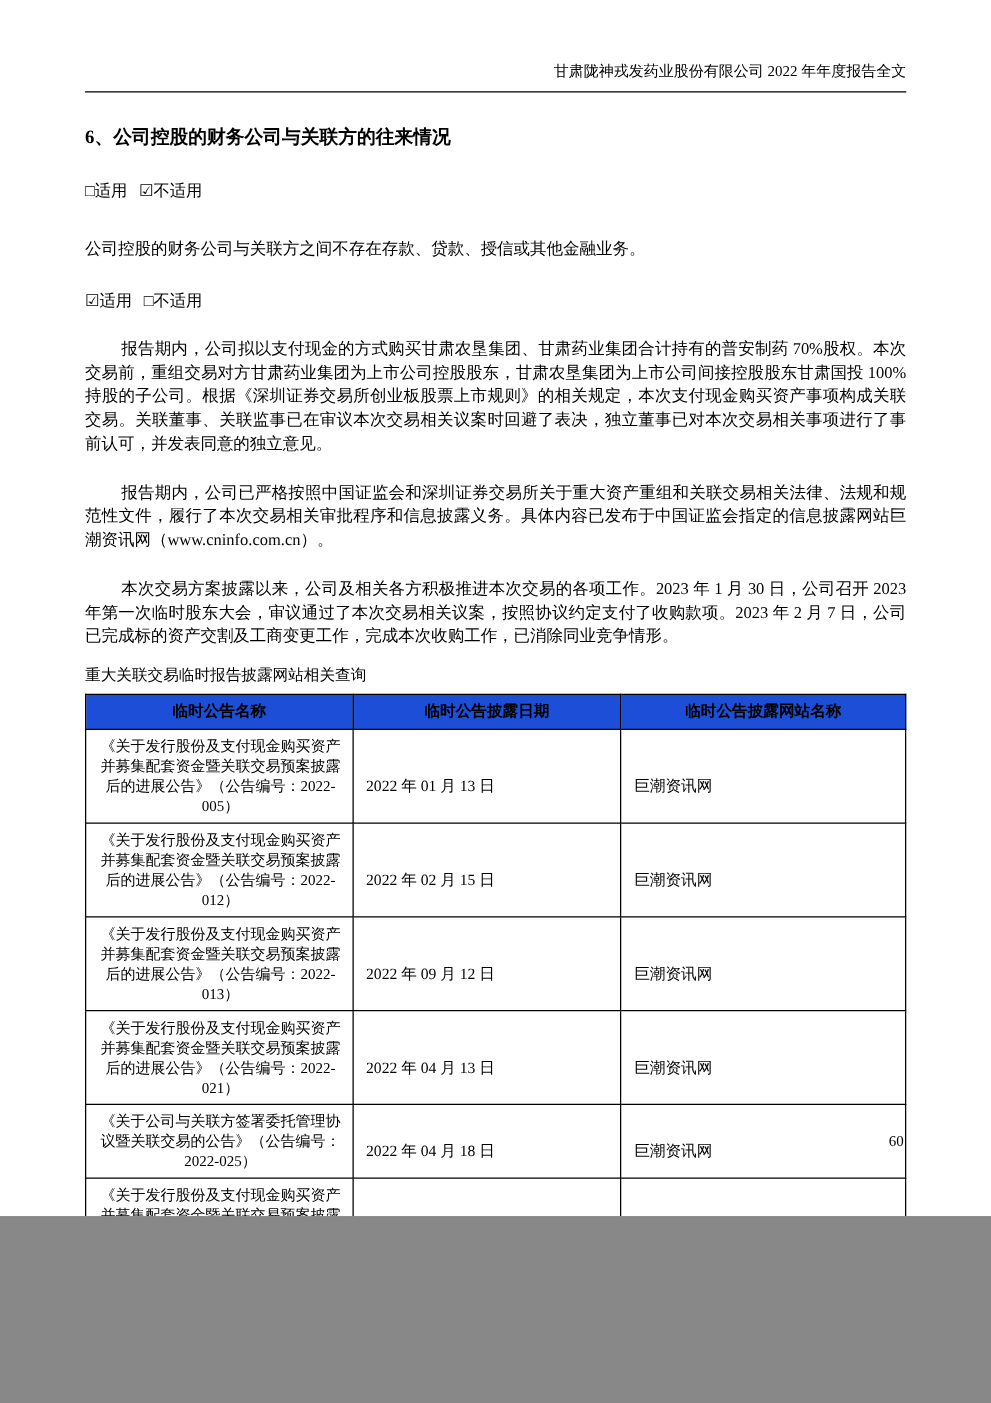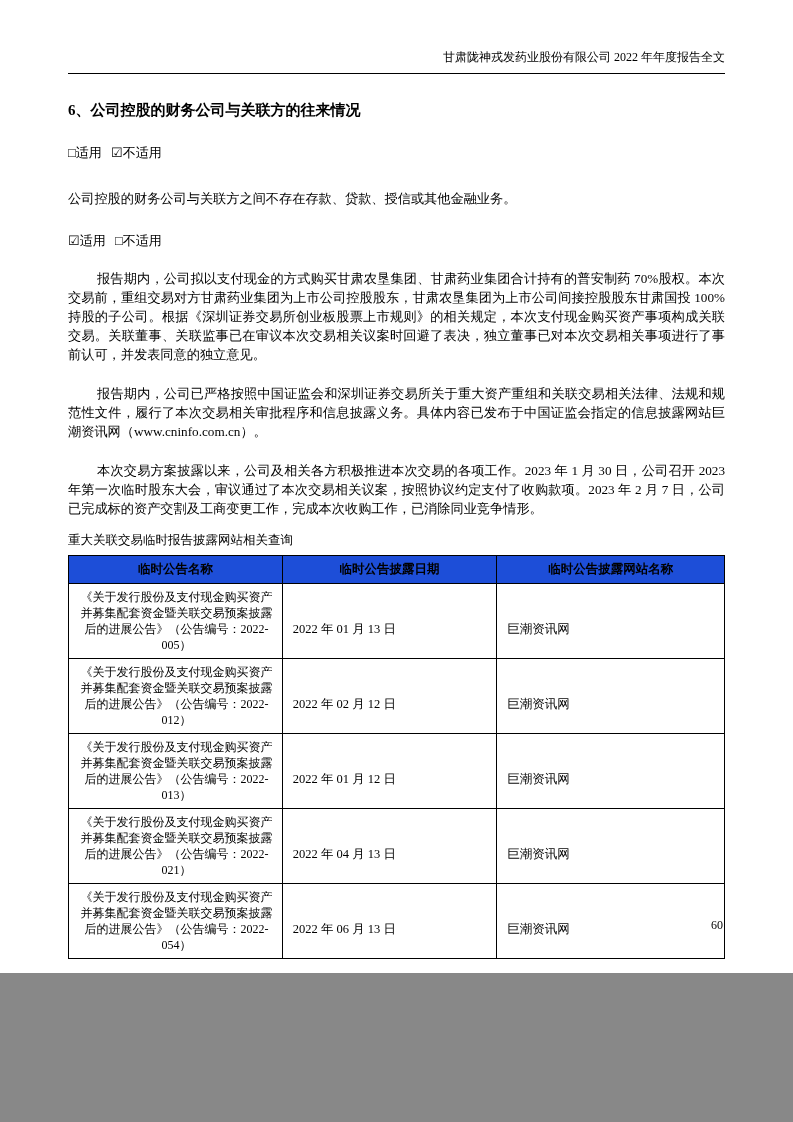--- a/index.html
+++ b/index.html
@@ -76,21 +76,21 @@
     vertical-align: middle;
   }
   td.cell-date, td.cell-site {
     font-size: 12.5px;
     padding: 21px 4px 4px 10px;
     vertical-align: middle;
   }
   .page-number {
     position: absolute;
     right: 70px;
-    bottom: 40px;
+    bottom: 52px;
     font-size: 12px;
   }
 </style>
 </head>
 <body>
 
 <div class="page">
 
   <div class="doc-header">
     <span>甘肃陇神戎发药业股份有限公司 2022 年年度报告全文</span>
@@ -126,31 +126,36 @@
       </tr>
     </thead>
     <tbody>
         <tr>
           <td class="cell-name">《关于发行股份及支付现金购买资产并募集配套资金暨关联交易预案披露后的进展公告》（公告编号：2022-005）</td>
           <td class="cell-date">2022 年 01 月 13 日</td>
           <td class="cell-site">巨潮资讯网</td>
         </tr>
         <tr>
           <td class="cell-name">《关于发行股份及支付现金购买资产并募集配套资金暨关联交易预案披露后的进展公告》（公告编号：2022-012）</td>
-          <td class="cell-date">2022 年 02 月 12 日</td>
+          <td class="cell-date">2022 年 02 月 15 日</td>
           <td class="cell-site">巨潮资讯网</td>
         </tr>
         <tr>
           <td class="cell-name">《关于发行股份及支付现金购买资产并募集配套资金暨关联交易预案披露后的进展公告》（公告编号：2022-013）</td>
-          <td class="cell-date">2022 年 01 月 12 日</td>
+          <td class="cell-date">2022 年 09 月 12 日</td>
           <td class="cell-site">巨潮资讯网</td>
         </tr>
         <tr>
           <td class="cell-name">《关于发行股份及支付现金购买资产并募集配套资金暨关联交易预案披露后的进展公告》（公告编号：2022-021）</td>
           <td class="cell-date">2022 年 04 月 13 日</td>
+          <td class="cell-site">巨潮资讯网</td>
+        </tr>
+        <tr>
+          <td class="cell-name">《关于公司与关联方签署委托管理协议暨关联交易的公告》（公告编号：2022-025）</td>
+          <td class="cell-date">2022 年 04 月 18 日</td>
           <td class="cell-site">巨潮资讯网</td>
         </tr>
         <tr>
           <td class="cell-name">《关于发行股份及支付现金购买资产并募集配套资金暨关联交易预案披露后的进展公告》（公告编号：2022-054）</td>
           <td class="cell-date">2022 年 06 月 13 日</td>
           <td class="cell-site">巨潮资讯网</td>
         </tr>
       </tbody>
   </table>
 

